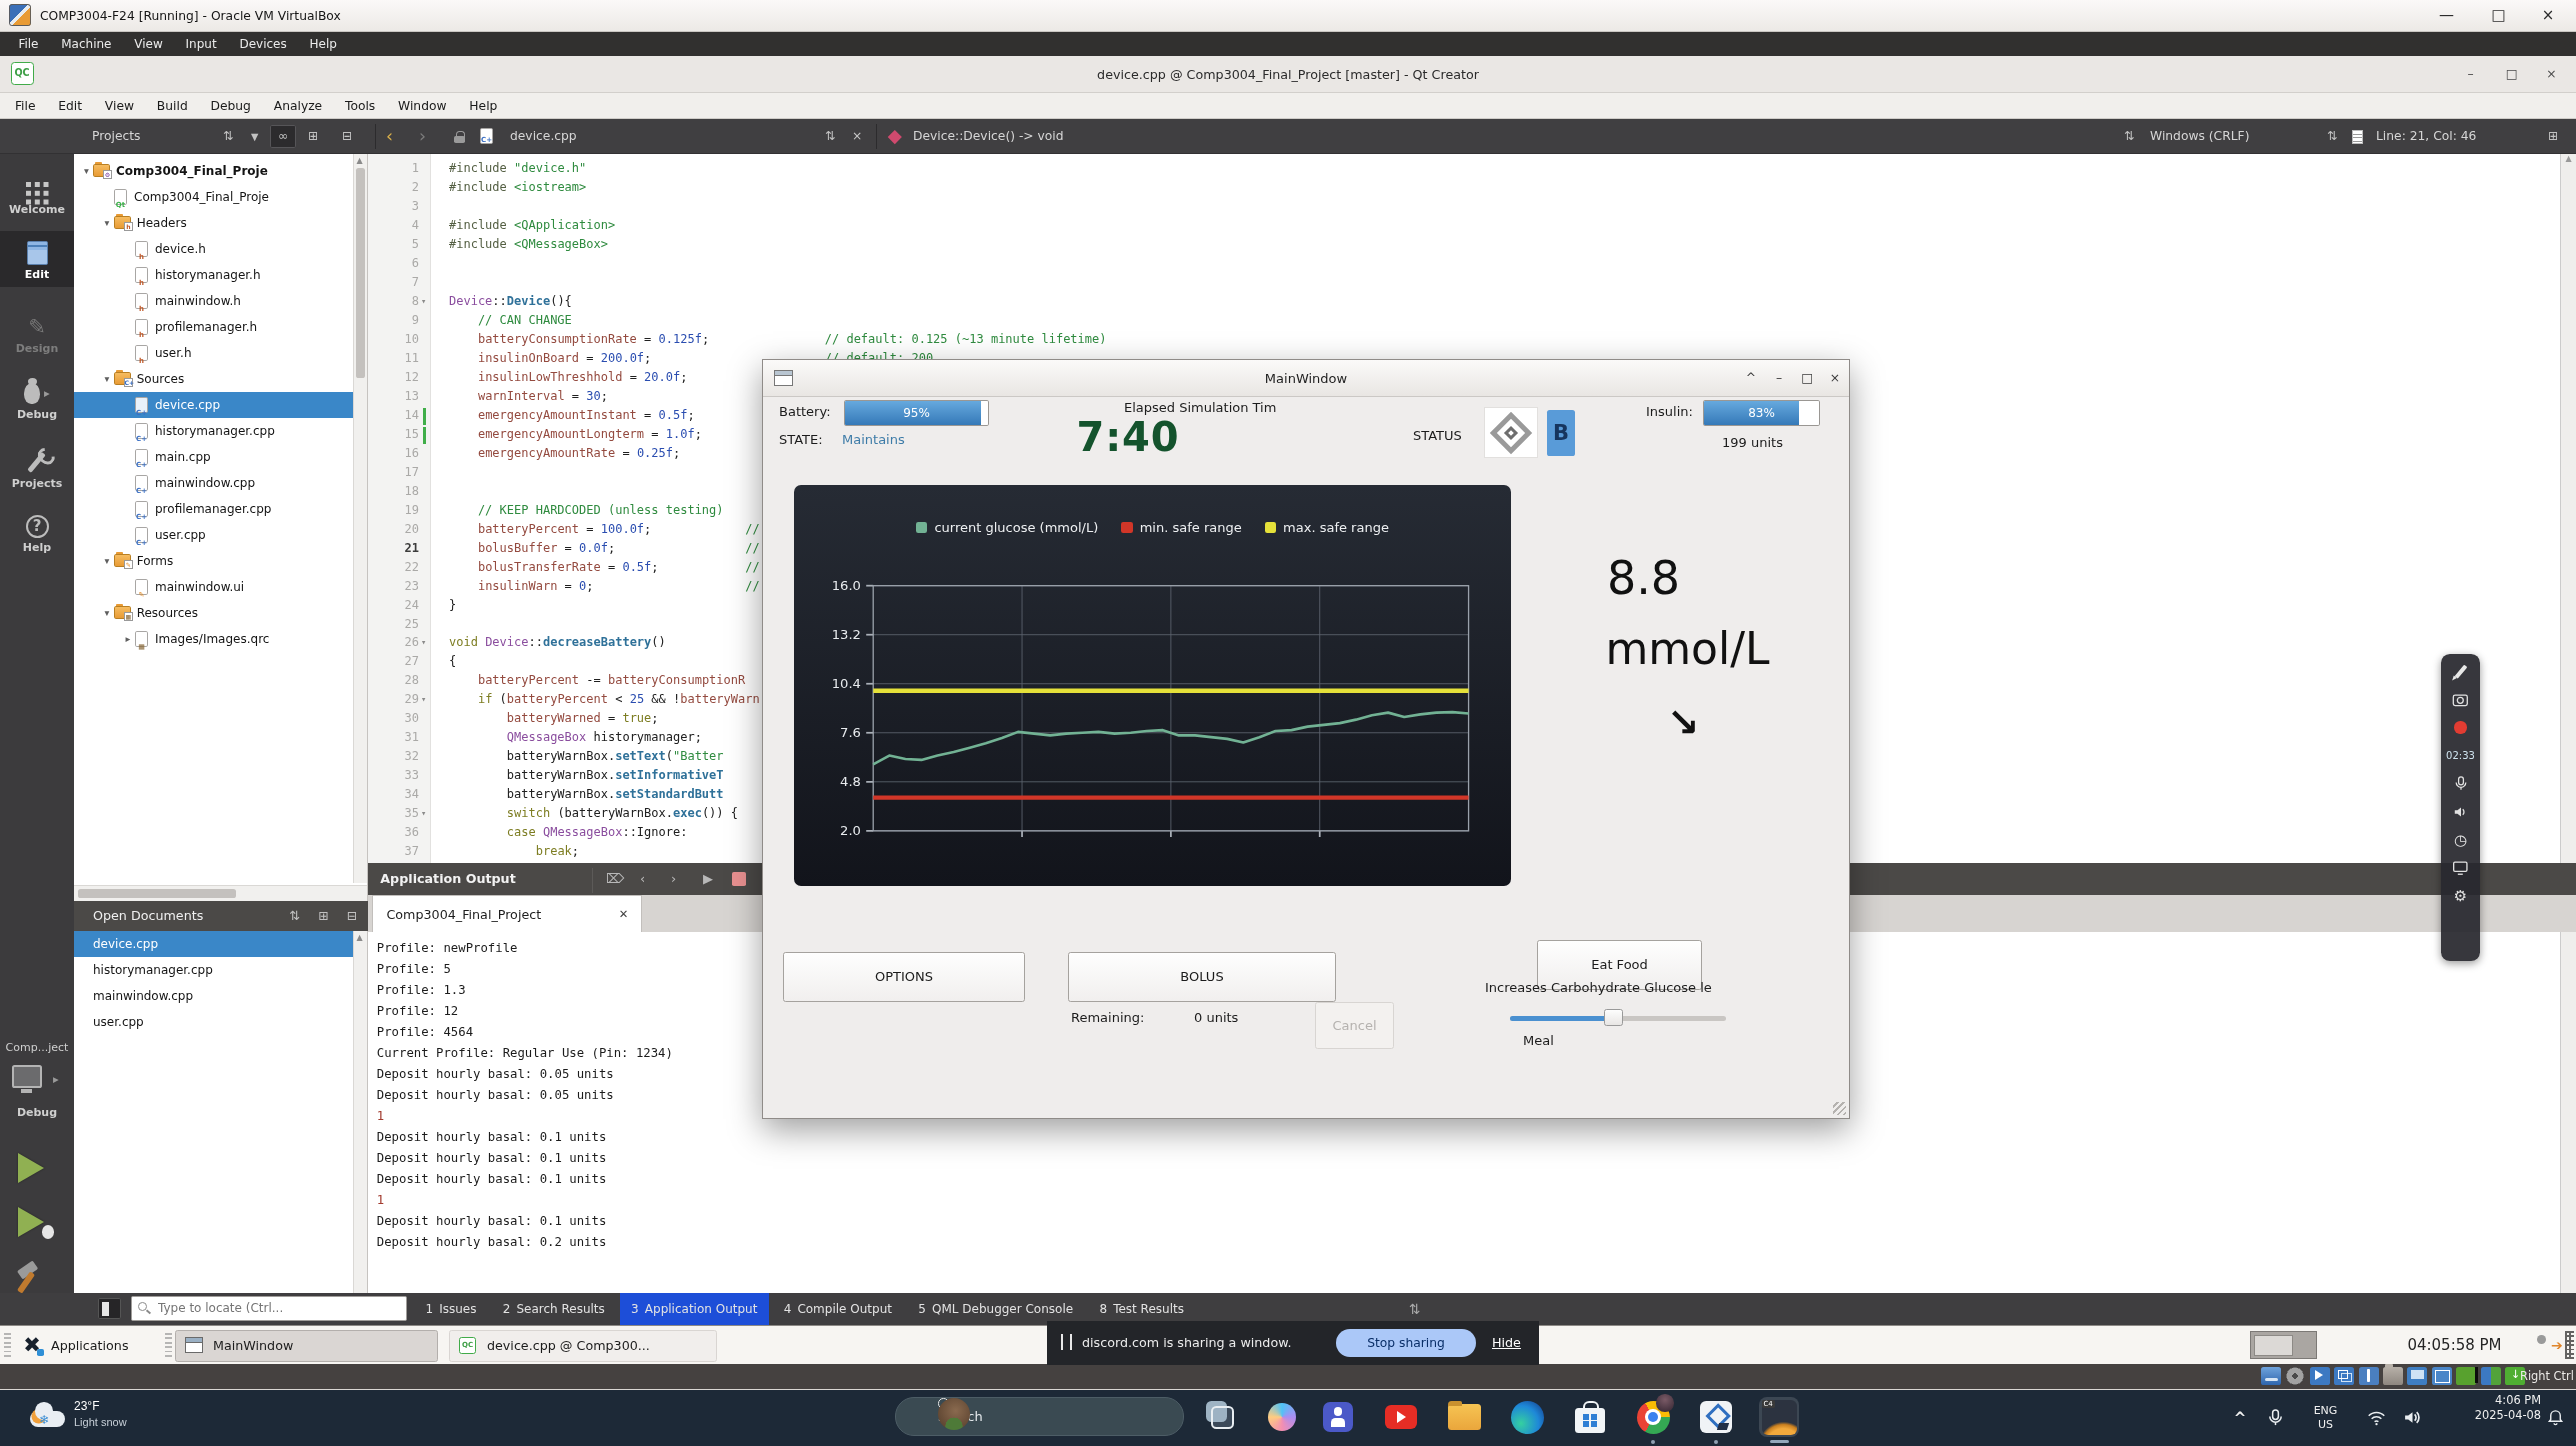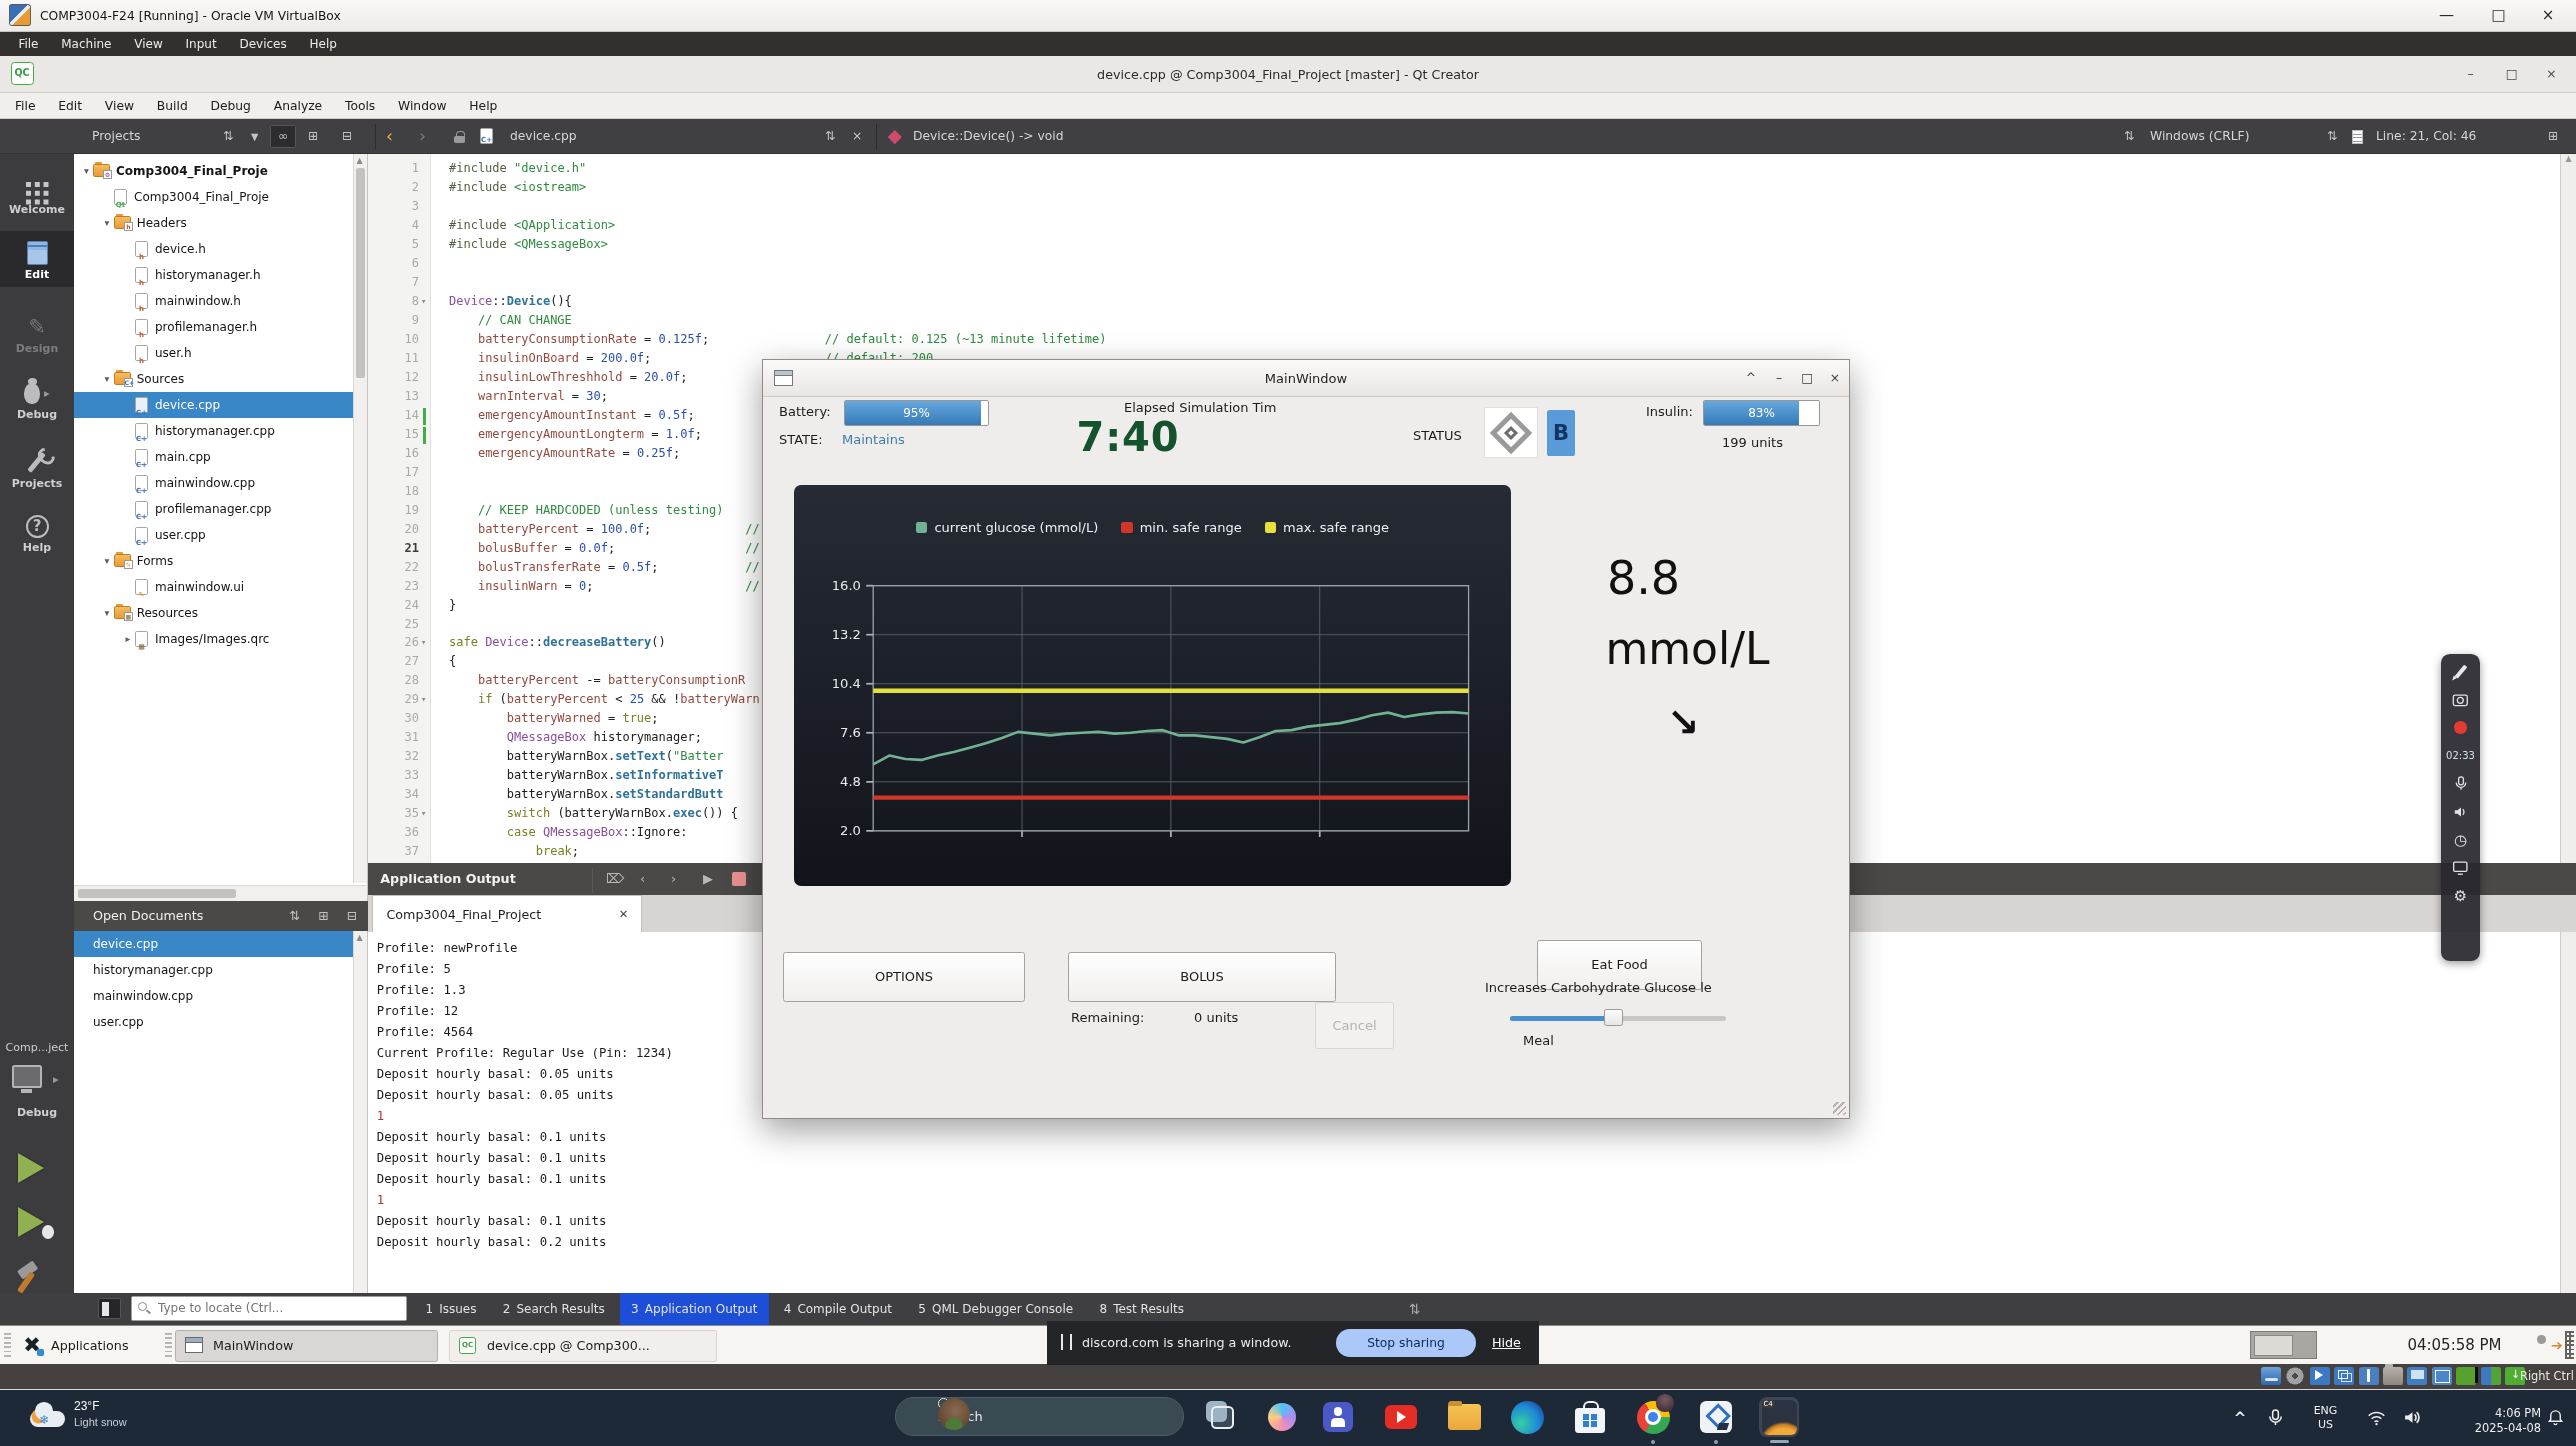--- a/index.html
+++ b/index.html
@@ -199,21 +199,21 @@
 .app-virtualbox i::before{content:"";position:absolute;left:8.8px;top:6.1px;width:12.3px;height:12.3px;border:3.5px solid #2f6fc0;transform:rotate(45deg)}
 .app-virtualbox i::after{content:"";position:absolute;right:4.4px;bottom:3.5px;width:9.6px;height:7px;background:#223048;transform:skewX(-18deg)}
 .app-vm{background:rgba(255,255,255,.14);border-radius:8px}
 .app-vm i{position:relative;width:35px;height:35px;background:#2c3340;border-radius:6.1px;display:block;overflow:hidden}
 .app-vm i::after{content:"";position:absolute;left:-5.3px;bottom:-12.3px;width:46px;height:30px;background:radial-gradient(circle at 60% 100%,#f2a93c 0 45%,#c97f1f 55%,transparent 62%)}
 .vm-badge{position:absolute;top:2.6px;left:2.6px;background:#3a3a3a;color:#fff;font-size:7px;padding:0 1.8px;border-radius:1.8px;z-index:2}
 .app-ind{position:absolute;top:1440px;height:3.1px;border-radius:1.8px;background:#93a7bb;z-index:9}
 .app-dot{position:absolute;top:1440px;width:4.4px;height:4.4px;border-radius:50%;background:#8fa0b2;z-index:9}
 .tray{position:absolute;top:1390px;height:57px;color:#f0f0f0;z-index:9}
 .tray-eng{font-size:11px;line-height:14px;text-align:center;padding-top:14px}
-.tray-clock{font-size:11.4px;line-height:15px;text-align:right;padding-top:16px}
+.tray-clock{font-size:11.4px;line-height:15px;text-align:right;padding-top:3px}
 .chev{font-size:15px;font-weight:bold;line-height:57px}
 
 
 .recorder{position:absolute;left:2441px;top:654px;width:39px;height:307px;background:rgba(40,40,46,.93);border-radius:8.8px;z-index:60;box-shadow:0 2.6px 8.8px rgba(0,0,0,.4);display:flex;flex-direction:column;align-items:center;padding-top:8.8px;gap:10.5px}
 .rec-ic{color:#e2e2e2;font-size:14px;line-height:16px;height:17.5px;display:flex;align-items:center;justify-content:center}
 .rec-dot{width:12.3px;height:12.3px;border-radius:50%;background:#e23c32}
 .rec-time{color:#cfe3ef;font-size:10px}
 .pencil{position:relative;width:3.5px;height:15px;background:#e8e8e8;transform:rotate(40deg);border-radius:0.9px}
 .pencil::after{content:"";position:absolute;left:-0.9px;bottom:-5.3px;border-style:solid;border-width:5.3px 2.6px 0 2.6px;border-color:#e8e8e8 transparent transparent transparent}
 
@@ -535,21 +535,21 @@
         <div class="eline" style="top: 290px;"><span class="lnum">16</span><span class="codetxt"><span class="c-pl">    </span><span class="c-mem">emergencyAmountRate</span><span class="c-pl"> = </span><span class="c-num">0.25f</span><span class="c-pl">;</span></span></div>
         <div class="eline" style="top: 309px;"><span class="lnum">17</span><span class="codetxt"></span></div>
         <div class="eline" style="top: 328px;"><span class="lnum">18</span><span class="codetxt"></span></div>
         <div class="eline" style="top: 347px;"><span class="lnum">19</span><span class="codetxt"><span class="c-cm">    // KEEP HARDCODED (unless testing)</span></span></div>
         <div class="eline" style="top: 366px;"><span class="lnum">20</span><span class="codetxt"><span class="c-pl">    </span><span class="c-mem">batteryPercent</span><span class="c-pl"> = </span><span class="c-num">100.0f</span><span class="c-pl">;             </span><span class="c-cm">//</span></span></div>
         <div class="eline" style="top: 385px;"><span class="lnum cur">21</span><span class="codetxt"><span class="c-pl">    </span><span class="c-mem">bolusBuffer</span><span class="c-pl"> = </span><span class="c-num">0.0f</span><span class="c-pl">;                  </span><span class="c-cm">//</span></span></div>
         <div class="eline" style="top: 404px;"><span class="lnum">22</span><span class="codetxt"><span class="c-pl">    </span><span class="c-mem">bolusTransferRate</span><span class="c-pl"> = </span><span class="c-num">0.5f</span><span class="c-pl">;            </span><span class="c-cm">//</span></span></div>
         <div class="eline" style="top: 423px;"><span class="lnum">23</span><span class="codetxt"><span class="c-pl">    </span><span class="c-mem">insulinWarn</span><span class="c-pl"> = </span><span class="c-num">0</span><span class="c-pl">;                     </span><span class="c-cm">//</span></span></div>
         <div class="eline" style="top: 442px;"><span class="lnum">24</span><span class="codetxt"><span class="c-pl">}</span></span></div>
         <div class="eline" style="top: 461px;"><span class="lnum">25</span><span class="codetxt"></span></div>
-        <div class="eline" style="top: 479px;"><span class="lnum">26</span><span class="foldm">▾</span><span class="codetxt"><span class="c-kw">safe</span><span class="c-pl"> </span><span class="c-typ">Device</span><span class="c-pl">::</span><span class="c-fn">decreaseBattery</span><span class="c-pl">()</span></span></div>
+        <div class="eline" style="top: 479px;"><span class="lnum">26</span><span class="foldm">▾</span><span class="codetxt"><span class="c-kw">void</span><span class="c-pl"> </span><span class="c-typ">Device</span><span class="c-pl">::</span><span class="c-fn">decreaseBattery</span><span class="c-pl">()</span></span></div>
         <div class="eline" style="top: 498px;"><span class="lnum">27</span><span class="codetxt"><span class="c-pl">{</span></span></div>
         <div class="eline" style="top: 517px;"><span class="lnum">28</span><span class="codetxt"><span class="c-pl">    </span><span class="c-mem">batteryPercent</span><span class="c-pl"> -= </span><span class="c-mem">batteryConsumptionR</span></span></div>
         <div class="eline" style="top: 536px;"><span class="lnum">29</span><span class="foldm">▾</span><span class="codetxt"><span class="c-pl">    </span><span class="c-kw">if</span><span class="c-pl"> (</span><span class="c-mem">batteryPercent</span><span class="c-pl"> &lt; </span><span class="c-num">25</span><span class="c-pl"> &amp;&amp; !</span><span class="c-mem">batteryWarn</span></span></div>
         <div class="eline" style="top: 555px;"><span class="lnum">30</span><span class="codetxt"><span class="c-pl">        </span><span class="c-mem">batteryWarned</span><span class="c-pl"> = </span><span class="c-kw">true</span><span class="c-pl">;</span></span></div>
         <div class="eline" style="top: 574px;"><span class="lnum">31</span><span class="codetxt"><span class="c-pl">        </span><span class="c-typ">QMessageBox</span><span class="c-pl"> historymanager;</span></span></div>
         <div class="eline" style="top: 593px;"><span class="lnum">32</span><span class="codetxt"><span class="c-pl">        batteryWarnBox.</span><span class="c-fn">setText</span><span class="c-pl">(</span><span class="c-str">"Batter</span></span></div>
         <div class="eline" style="top: 612px;"><span class="lnum">33</span><span class="codetxt"><span class="c-pl">        batteryWarnBox.</span><span class="c-fn">setInformativeT</span></span></div>
         <div class="eline" style="top: 631px;"><span class="lnum">34</span><span class="codetxt"><span class="c-pl">        batteryWarnBox.</span><span class="c-fn">setStandardButt</span></span></div>
         <div class="eline" style="top: 650px;"><span class="lnum">35</span><span class="foldm">▾</span><span class="codetxt"><span class="c-pl">        </span><span class="c-kw">switch</span><span class="c-pl"> (batteryWarnBox.</span><span class="c-fn">exec</span><span class="c-pl">()) {</span></span></div>
         <div class="eline" style="top: 669px;"><span class="lnum">36</span><span class="codetxt"><span class="c-pl">        </span><span class="c-kw">case</span><span class="c-pl"> </span><span class="c-typ">QMessageBox</span><span class="c-pl">::Ignore:</span></span></div>

